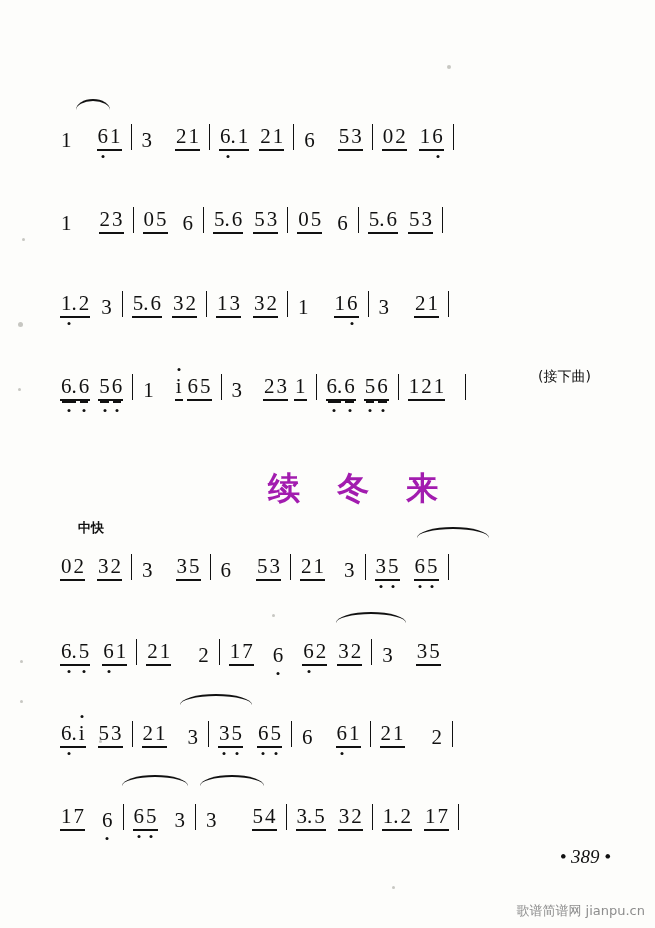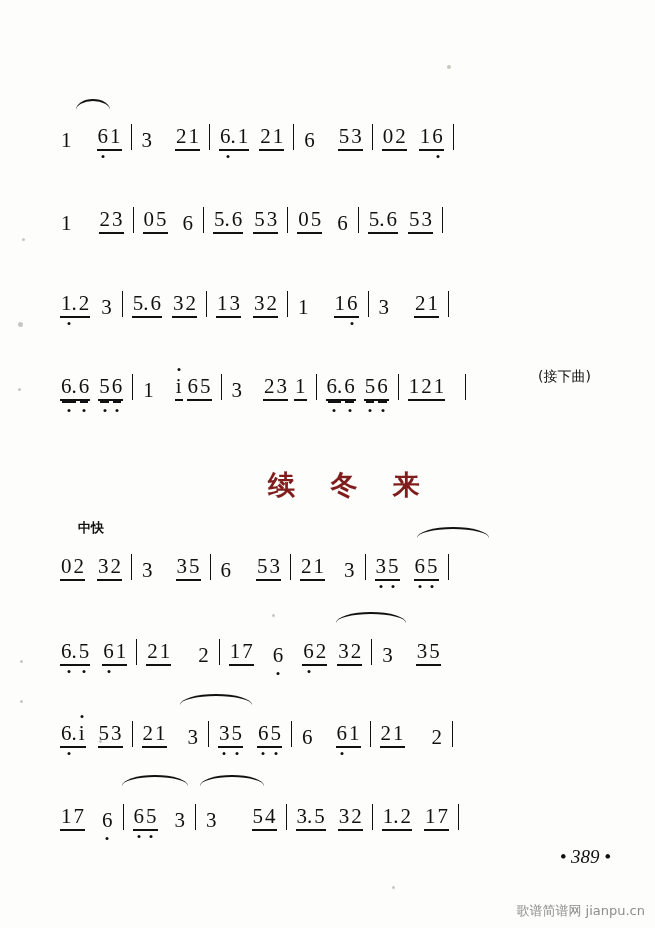--- a/index.html
+++ b/index.html
@@ -105,25 +105,25 @@
     position: absolute;
     border-top: 2px solid #111;
     border-left: 0; border-right: 0; border-bottom: 0;
     border-radius: 50% / 100% 100% 0 0;
     height: 11px;
     box-sizing: border-box;
   }
 
   .title {
     position: absolute;
-    font-size: 27px;
+    font-size: 32px;
     letter-spacing: 13px;
     font-family: "DejaVu Sans", sans-serif;
     font-weight: 700;
-    color: #7f1d1d;
+    color: #a21caf;
   }
   .tempo {
     position: absolute;
     font-size: 13px;
     font-family: Liberation Mono, monospace;
     font-weight: 700;
     color: #111;
   }
   .tail-note {
     position: absolute;

